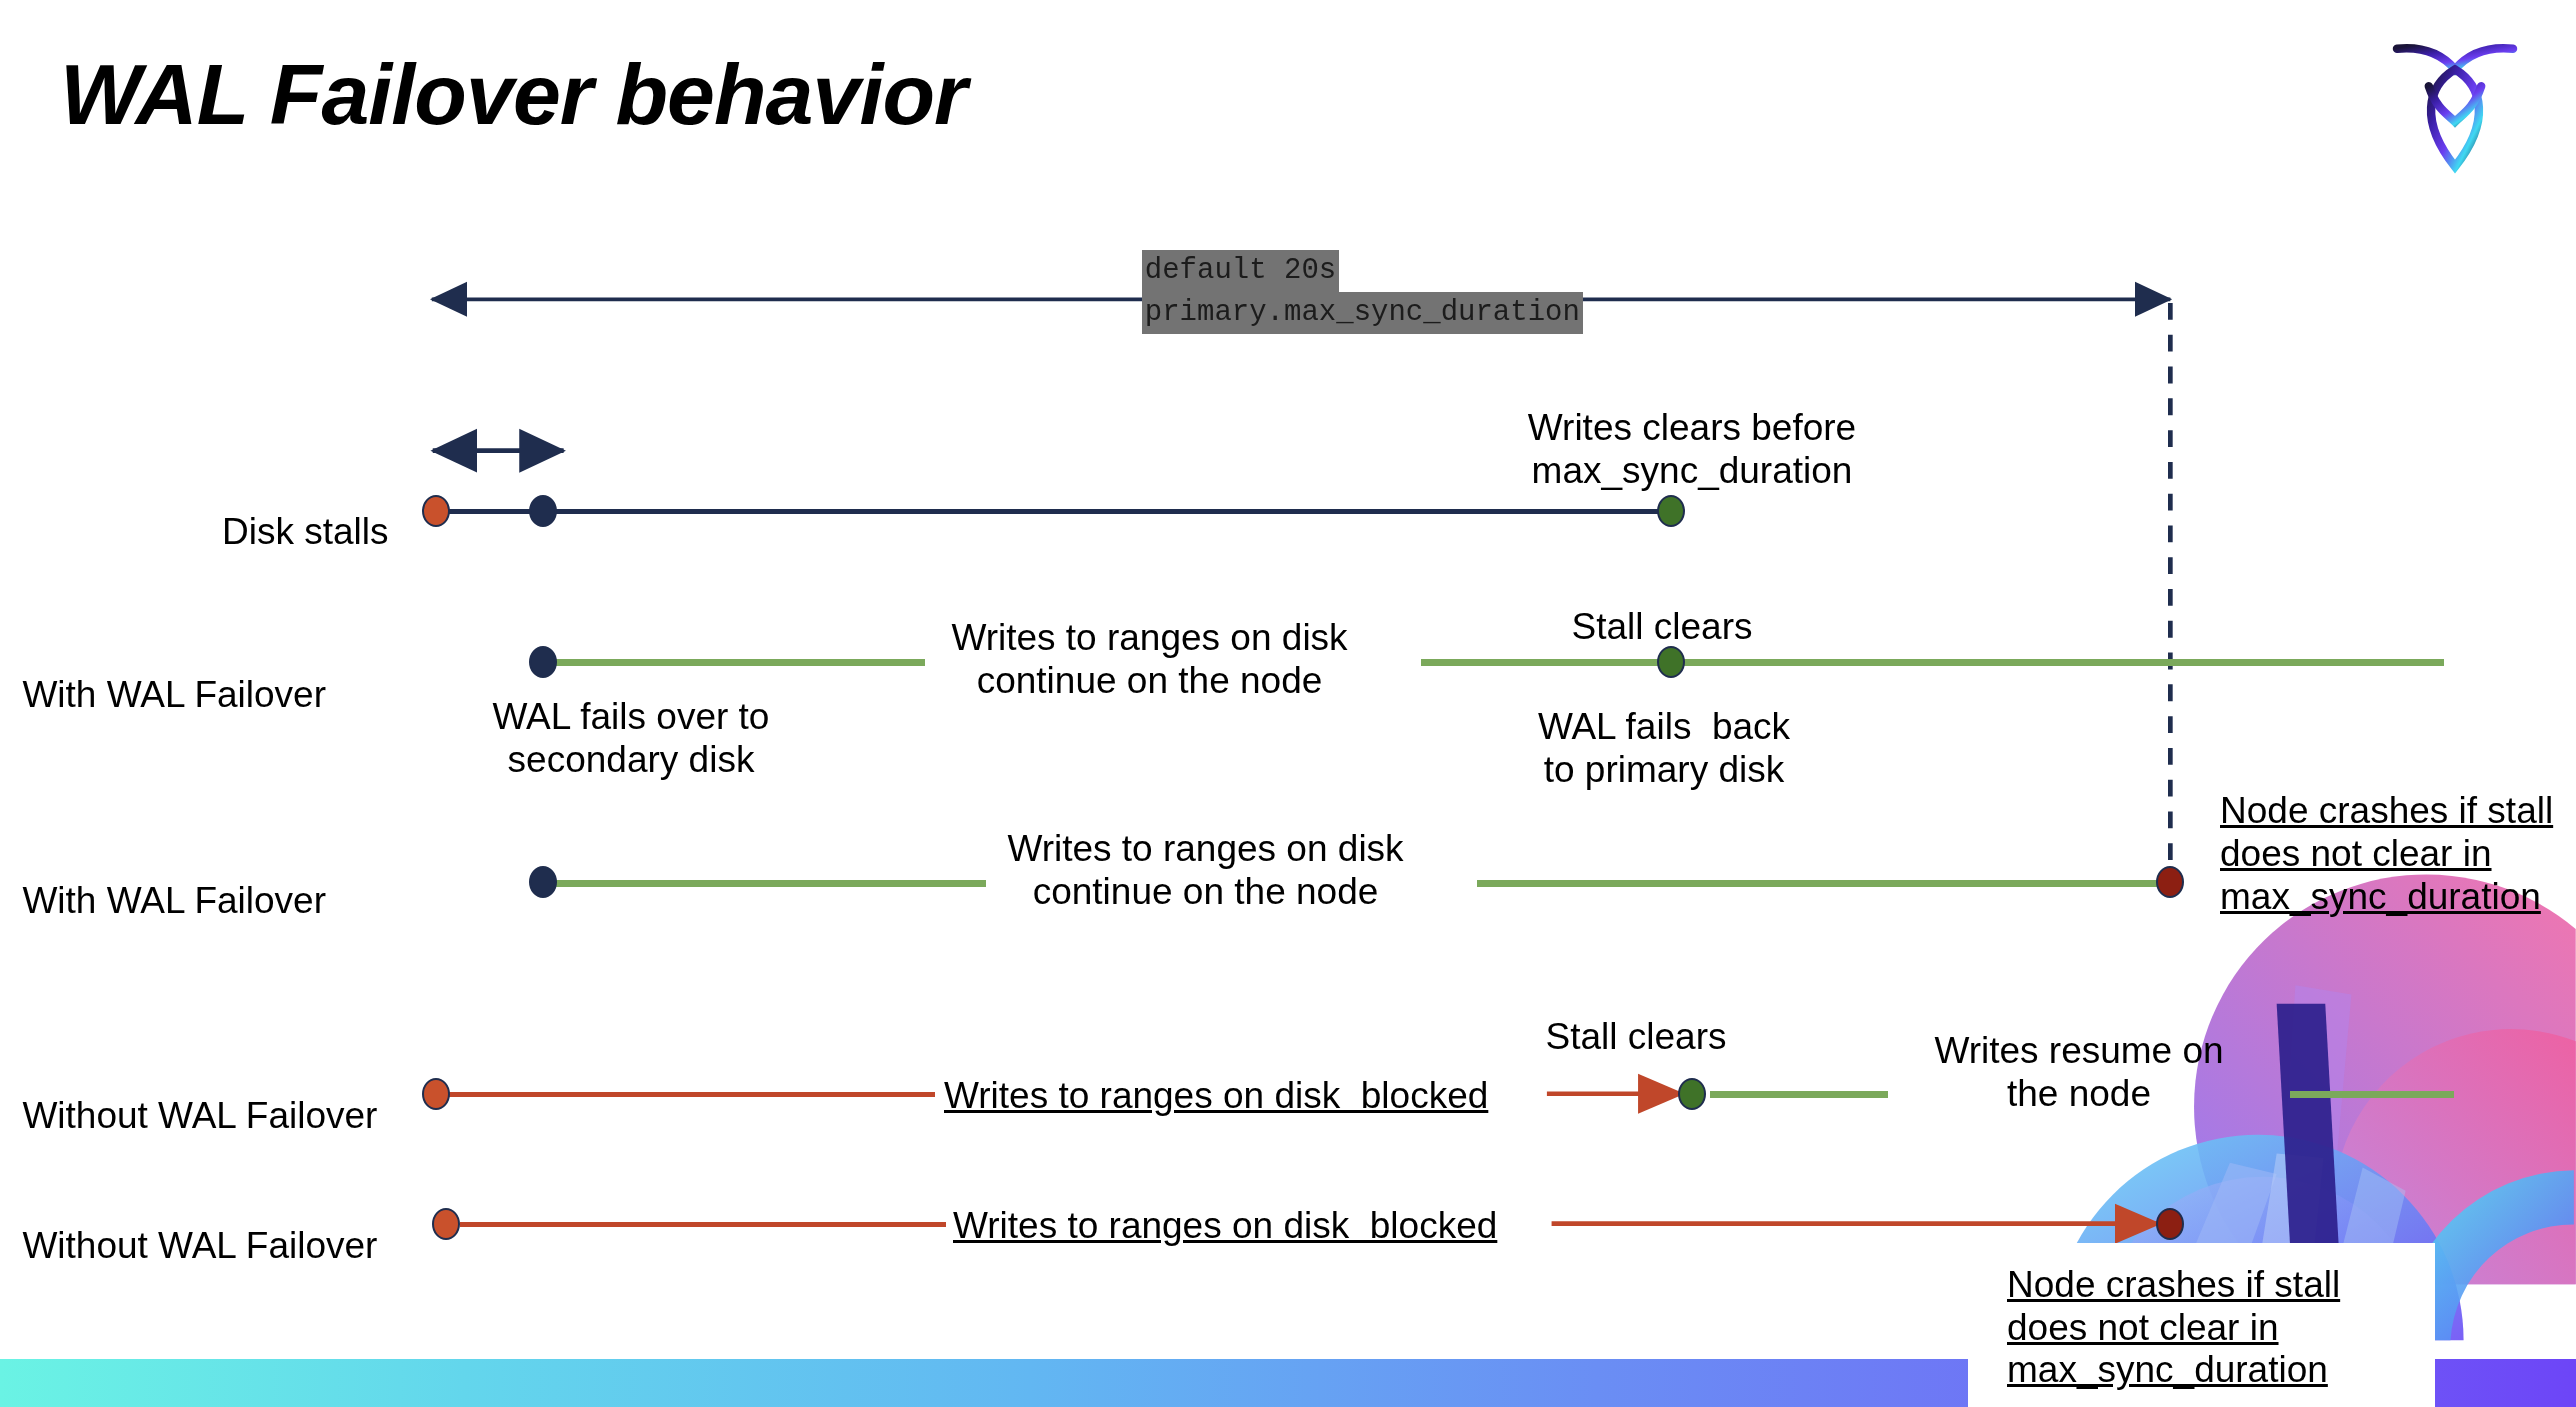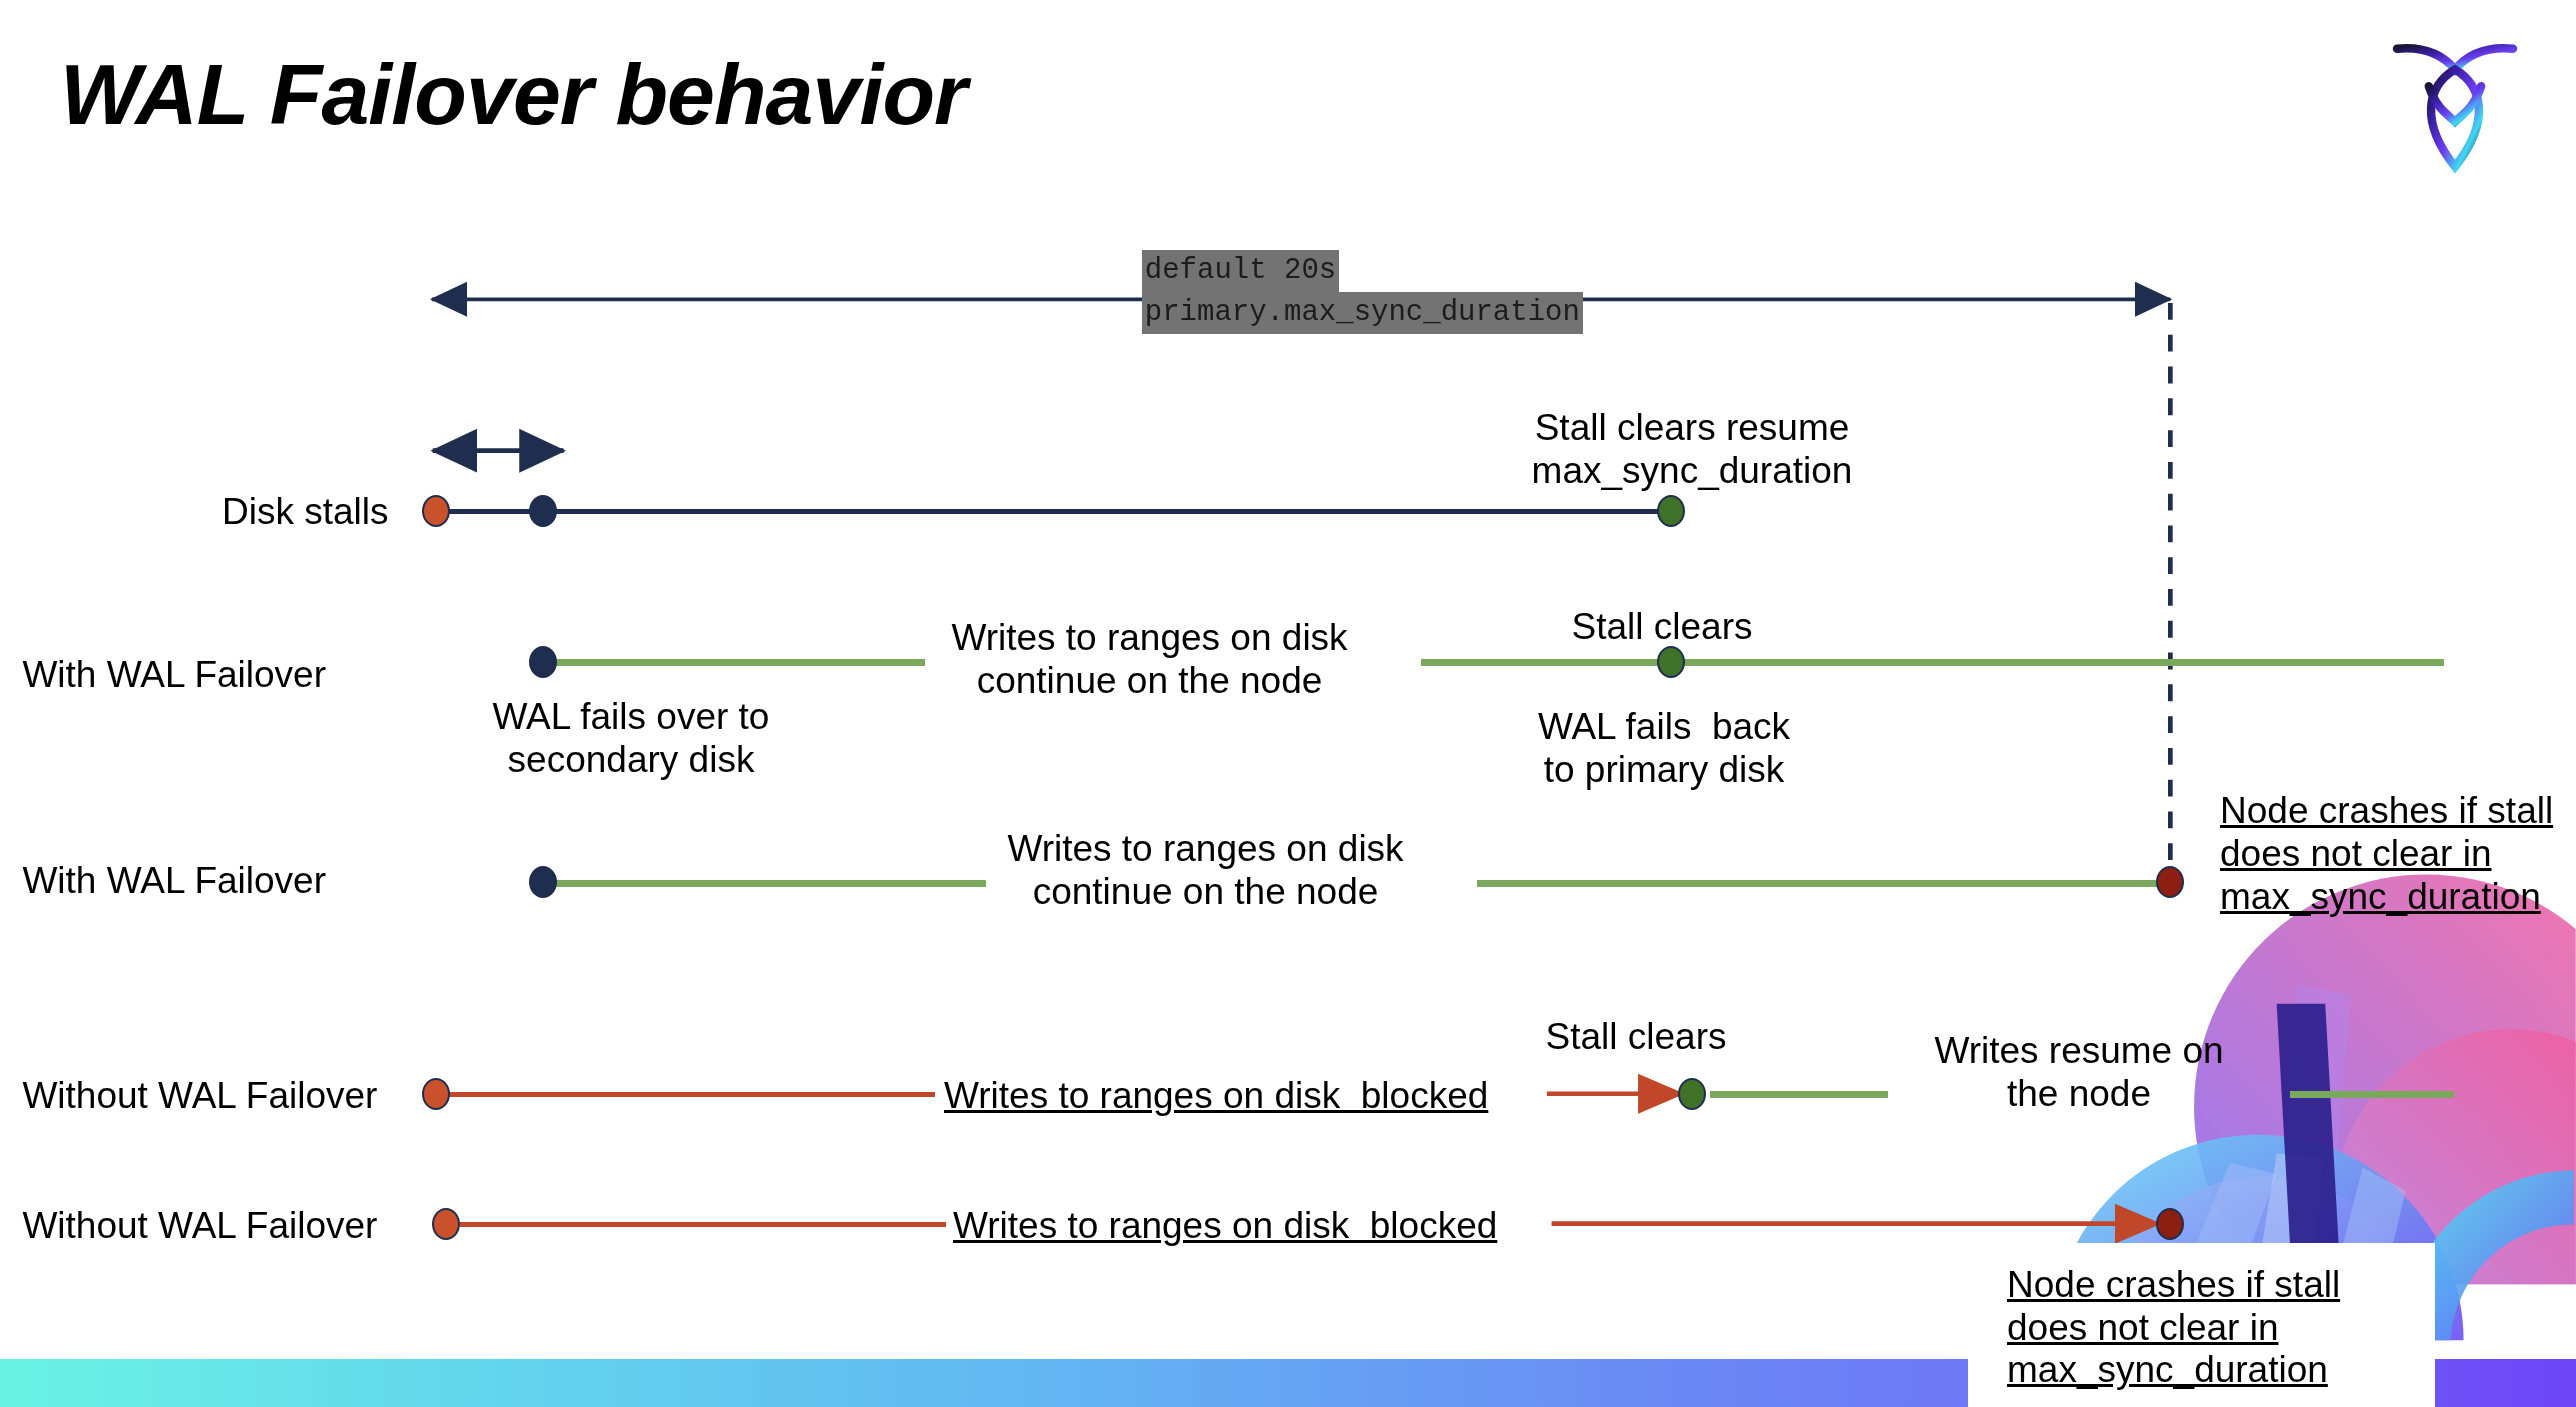--- a/index.html
+++ b/index.html
@@ -89,20 +89,21 @@
     left: 37px;
     top: 349px;
   }
 
   
   .row-label {
     position: absolute;
     font-size: 37px;
     color: #000000;
     white-space: nowrap;
+    margin-top: 20px;
   }
 
   
   .note {
     position: absolute;
     font-size: 37px;
     color: #000000;
     line-height: 1.16;
     white-space: pre;
   }
@@ -258,21 +259,21 @@
   </div>
 
 
   <div class="row-label" style="left:222px; top:491px;">Disk stalls</div>
 
   <div class="line navy" style="left:436px; top:509px; width:1243px;"></div>
   <div class="dot orange" style="left:422px; top:495px;"></div>
   <div class="dot navy" style="left:529px; top:495px;"></div>
   <div class="dot green" style="left:1657px; top:495px;"></div>
 
-  <div class="note center" style="left:1524px; top:407px; width:336px;">Stall clears resume
+  <div class="note center" style="left:1524px; top:407px; width:336px;">Writes clears before
 max_sync_duration</div>
 
   <div class="row-label" style="left:22.4px; top:654px;">With WAL Failover</div>
 
   <div class="line green" style="left:542px; top:659px; width:383px;"></div>
   <div class="line green" style="left:1421px; top:659px; width:1023px;"></div>
   <div class="dot navy" style="left:529px; top:646px;"></div>
   <div class="dot green" style="left:1657px; top:646px;"></div>
 
   <div class="note center" style="left:944px; top:617px; width:411px;">Writes to ranges on disk

